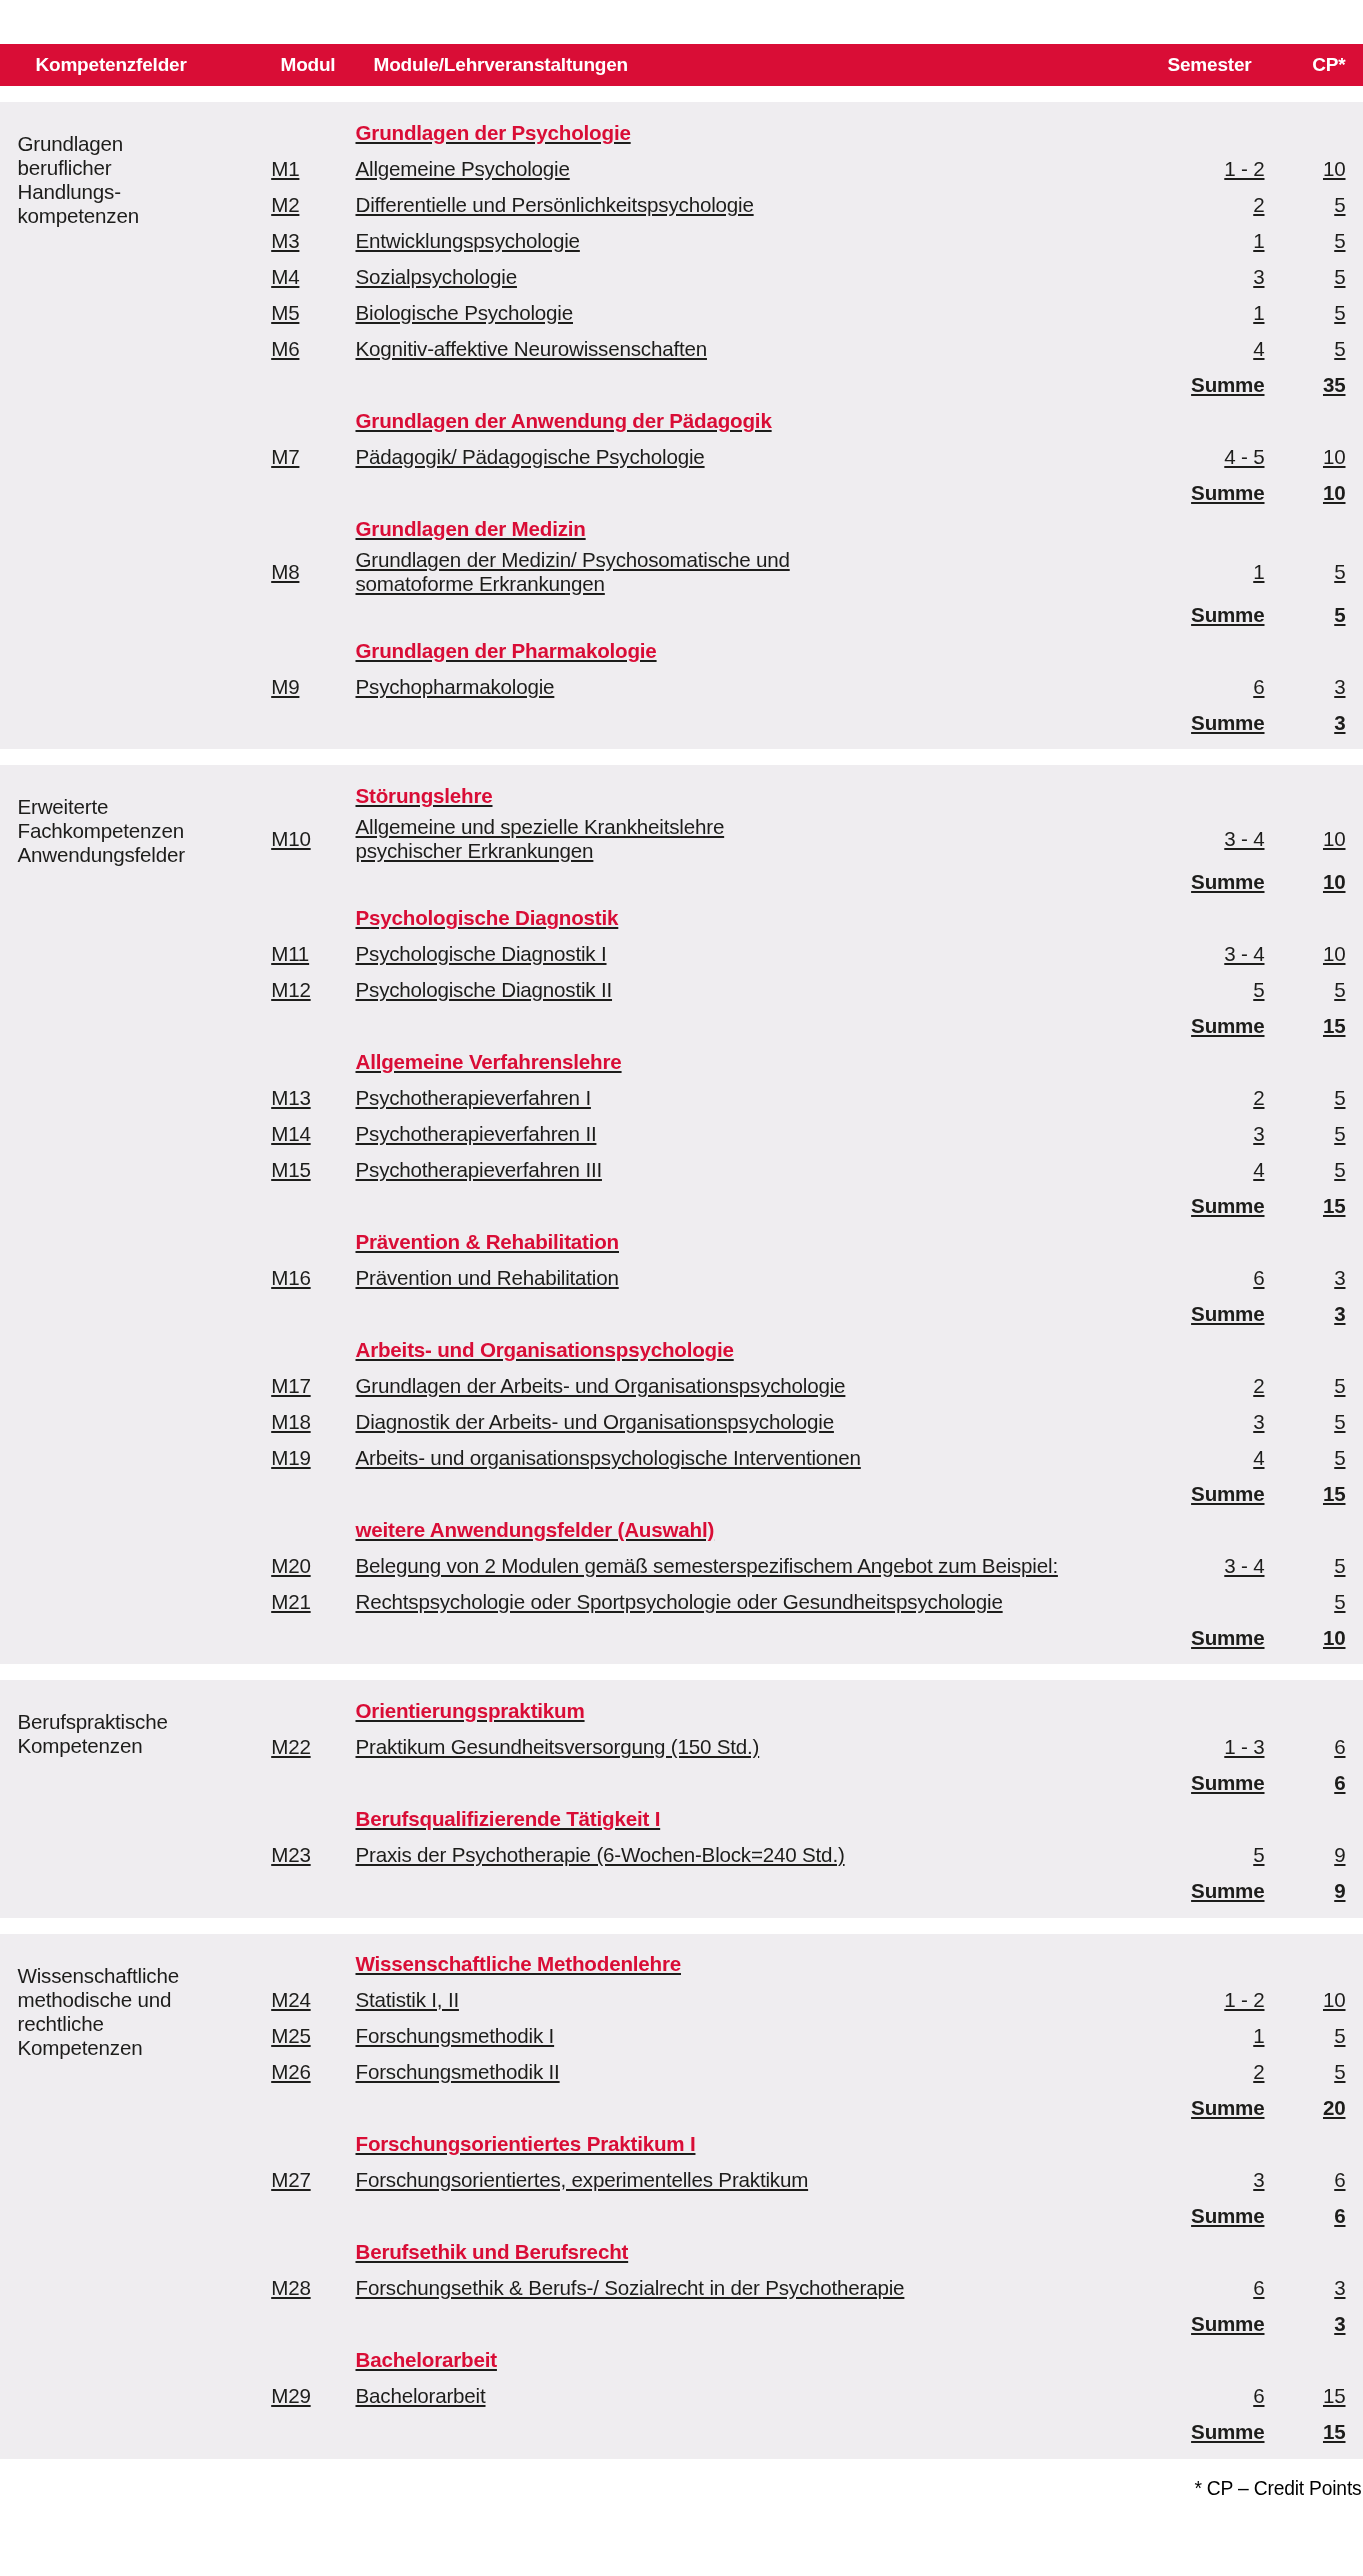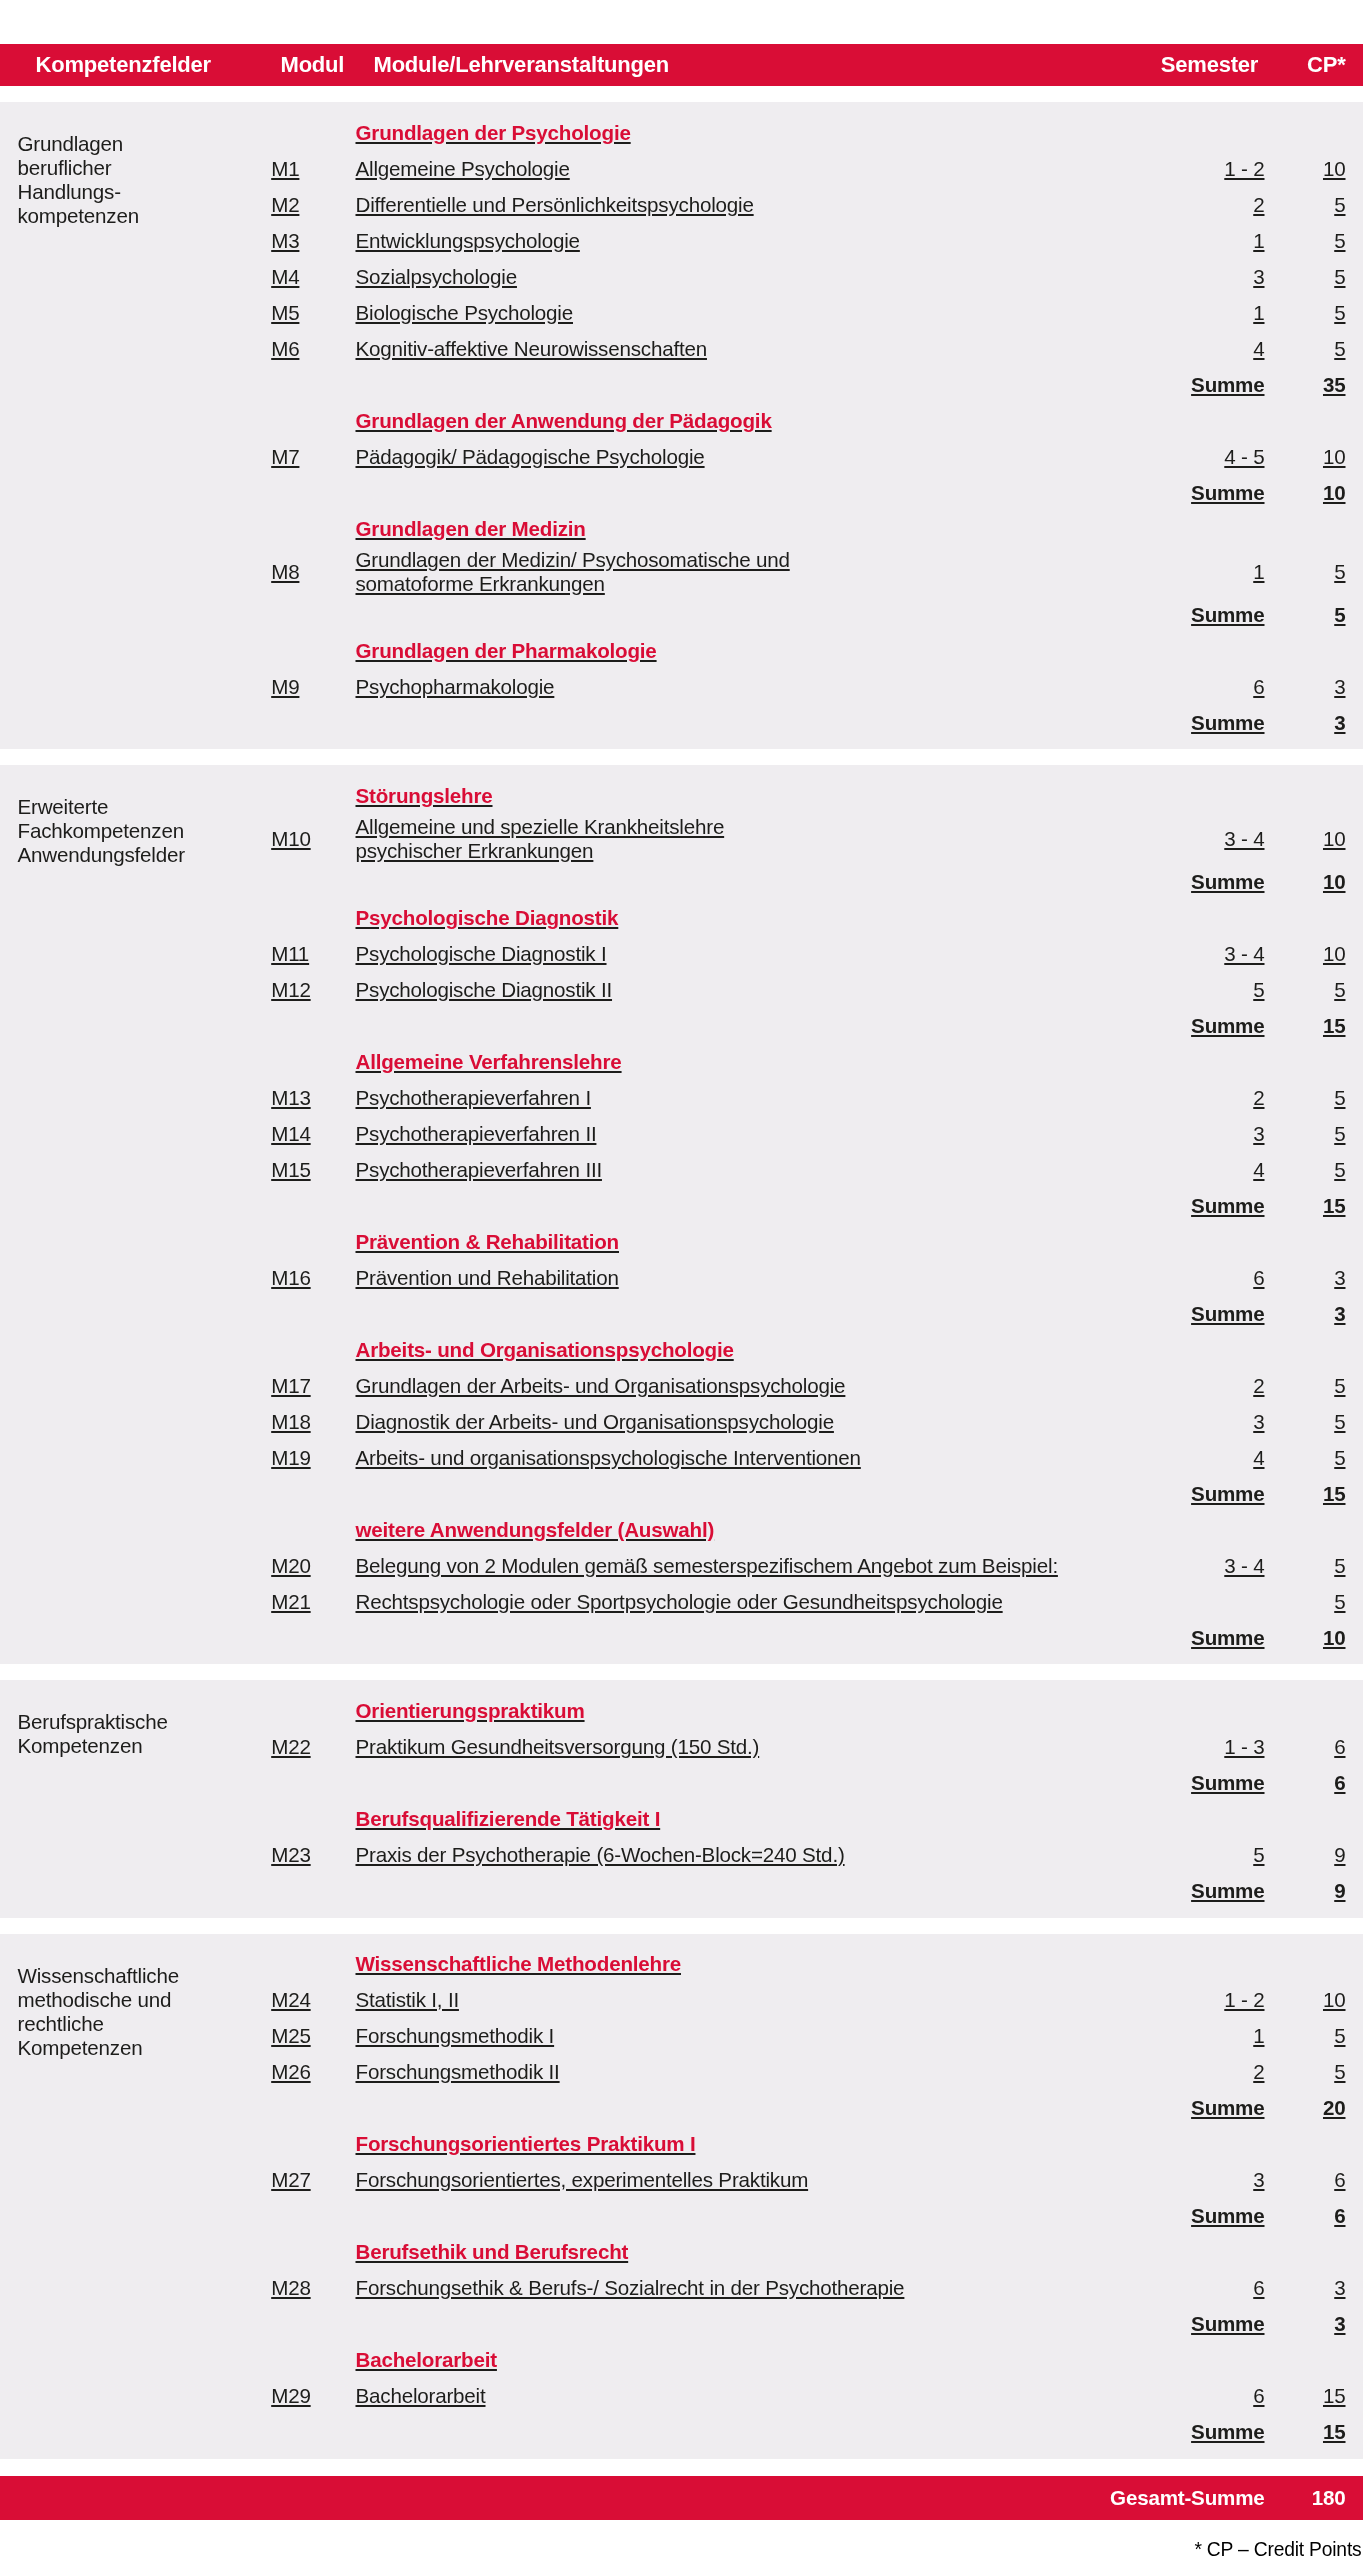--- a/index.html
+++ b/index.html
@@ -24,21 +24,21 @@
     grid-template-columns:245px 93px 781px 128px 81px;
     padding-left:17.5px;
     padding-right:19px;
     align-items:center;
   }
 
   
   .bar{background:var(--red);color:#ffffff;}
   .header-bar{height:42px;display:flex;align-items:center;}
   .header-bar .grid{width:100%;}
-  .header-bar .hc{font-size:22px;font-weight:700;padding-left:18px;}
+  .header-bar .hc{font-size:19px;font-weight:700;padding-left:18px;}
   .hc.c4{text-align:center;}
   .hc.c5{text-align:right;}
 
   
   #sections-root{display:block;}
   .section{
     background:var(--bg);
     margin-top:16px;
     position:relative;
     padding:12.5px 0 8.7px 0;
@@ -419,23 +419,17 @@
           <div class="sem">6</div>
           <div class="cp">15</div>
         </div>
         <div class="grid summe-row">
           <div class="summe-label">Summe</div>
           <div class="summe-value">15</div>
         </div>
       </div>
     </main>
 
-  <div class="bar total-bar">
-    <div class="grid">
-      <div class="total-label">Gesamt-Summe</div>
-      <div class="total-value">180</div>
-    </div>
-  </div>
 
   <div class="footnote">* CP – Credit Points</div>
 
 </div>
 
 
 </body></html>

